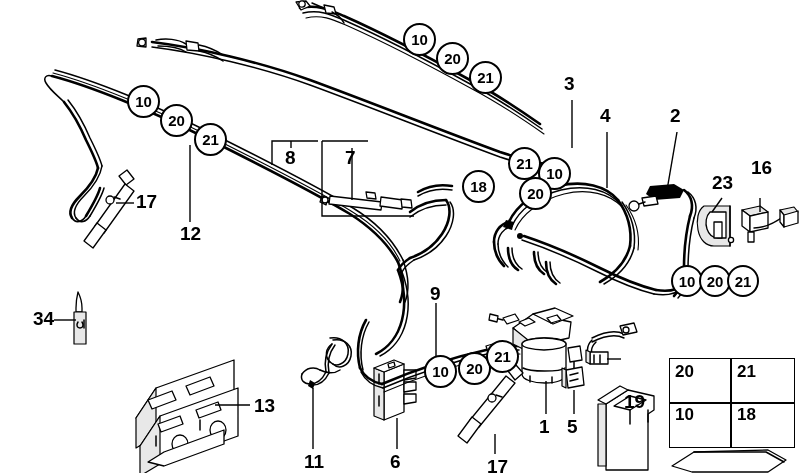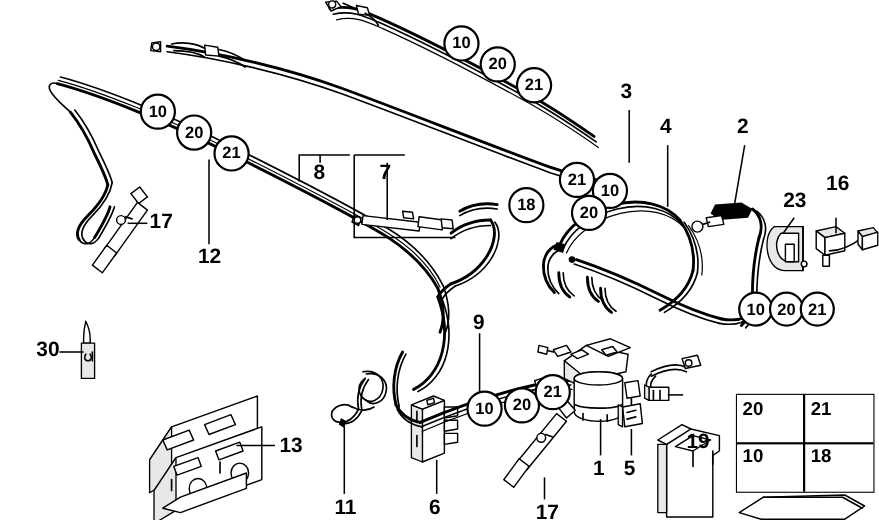--- a/index.html
+++ b/index.html
@@ -371,21 +371,21 @@
 
 <div class="lbl" style="left:564px;top:74px;">3</div>
 <div class="lbl" style="left:600px;top:106px;">4</div>
 <div class="lbl" style="left:670px;top:106px;">2</div>
 <div class="lbl" style="left:712px;top:173px;text-align:center;">23</div>
 <div class="lbl" style="left:751px;top:158px;">16</div>
 <div class="lbl" style="left:285px;top:148px;">8</div>
 <div class="lbl" style="left:345px;top:148px;">7</div>
 <div class="lbl" style="left:136px;top:192px;">17</div>
 <div class="lbl" style="left:180px;top:224px;">12</div>
-<div class="lbl" style="left:33px;top:309px;">30</div>
+<div class="lbl" style="left:33px;top:309px;">34</div>
 <div class="lbl" style="left:254px;top:396px;text-align:center;">13</div>
 <div class="lbl" style="left:430px;top:284px;">9</div>
 <div class="lbl" style="left:304px;top:452px;text-align:center;">11</div>
 <div class="lbl" style="left:390px;top:452px;">6</div>
 <div class="lbl" style="left:487px;top:457px;">17</div>
 <div class="lbl" style="left:539px;top:417px;">1</div>
 <div class="lbl" style="left:567px;top:417px;">5</div>
 <div class="lbl" style="left:624px;top:344px;margin-top:48px;">19</div>
 
 <div class="balloon" style="left:403px;top:23px;width:29px;height:29px;">10</div>

